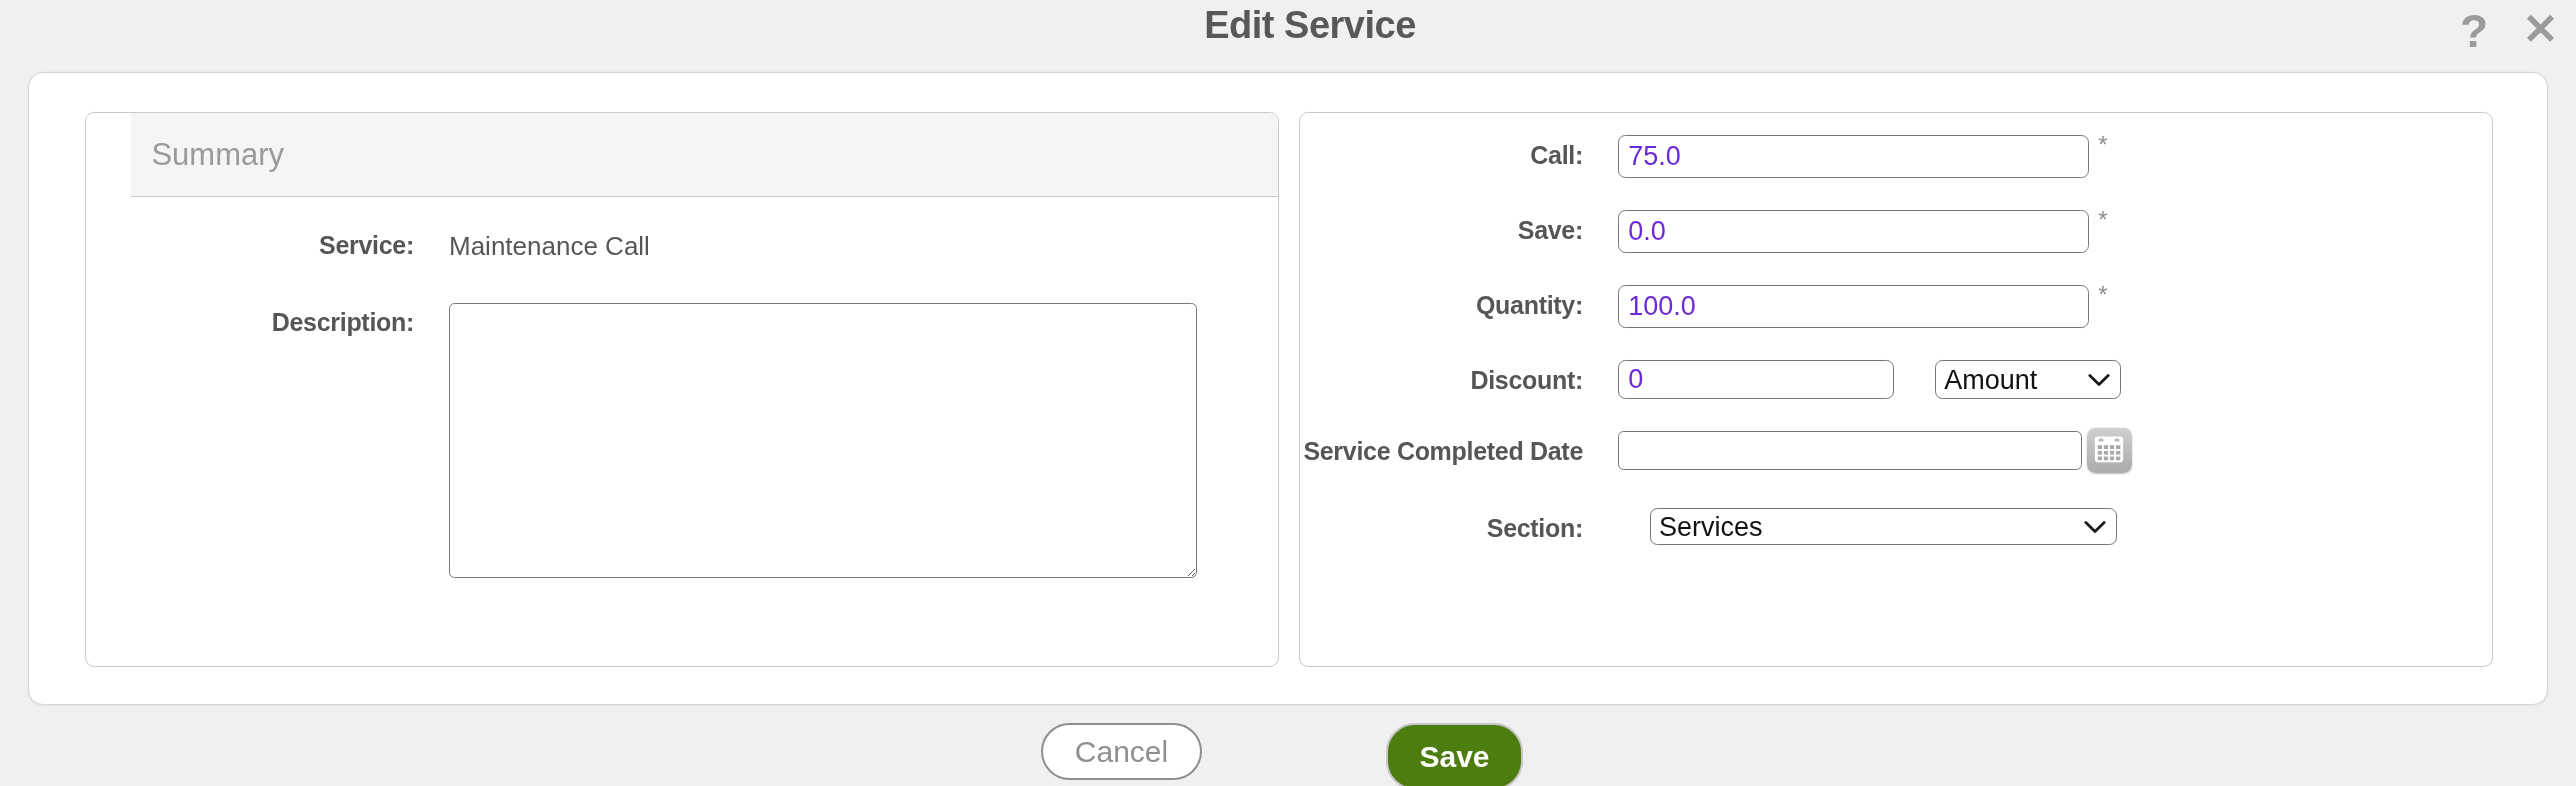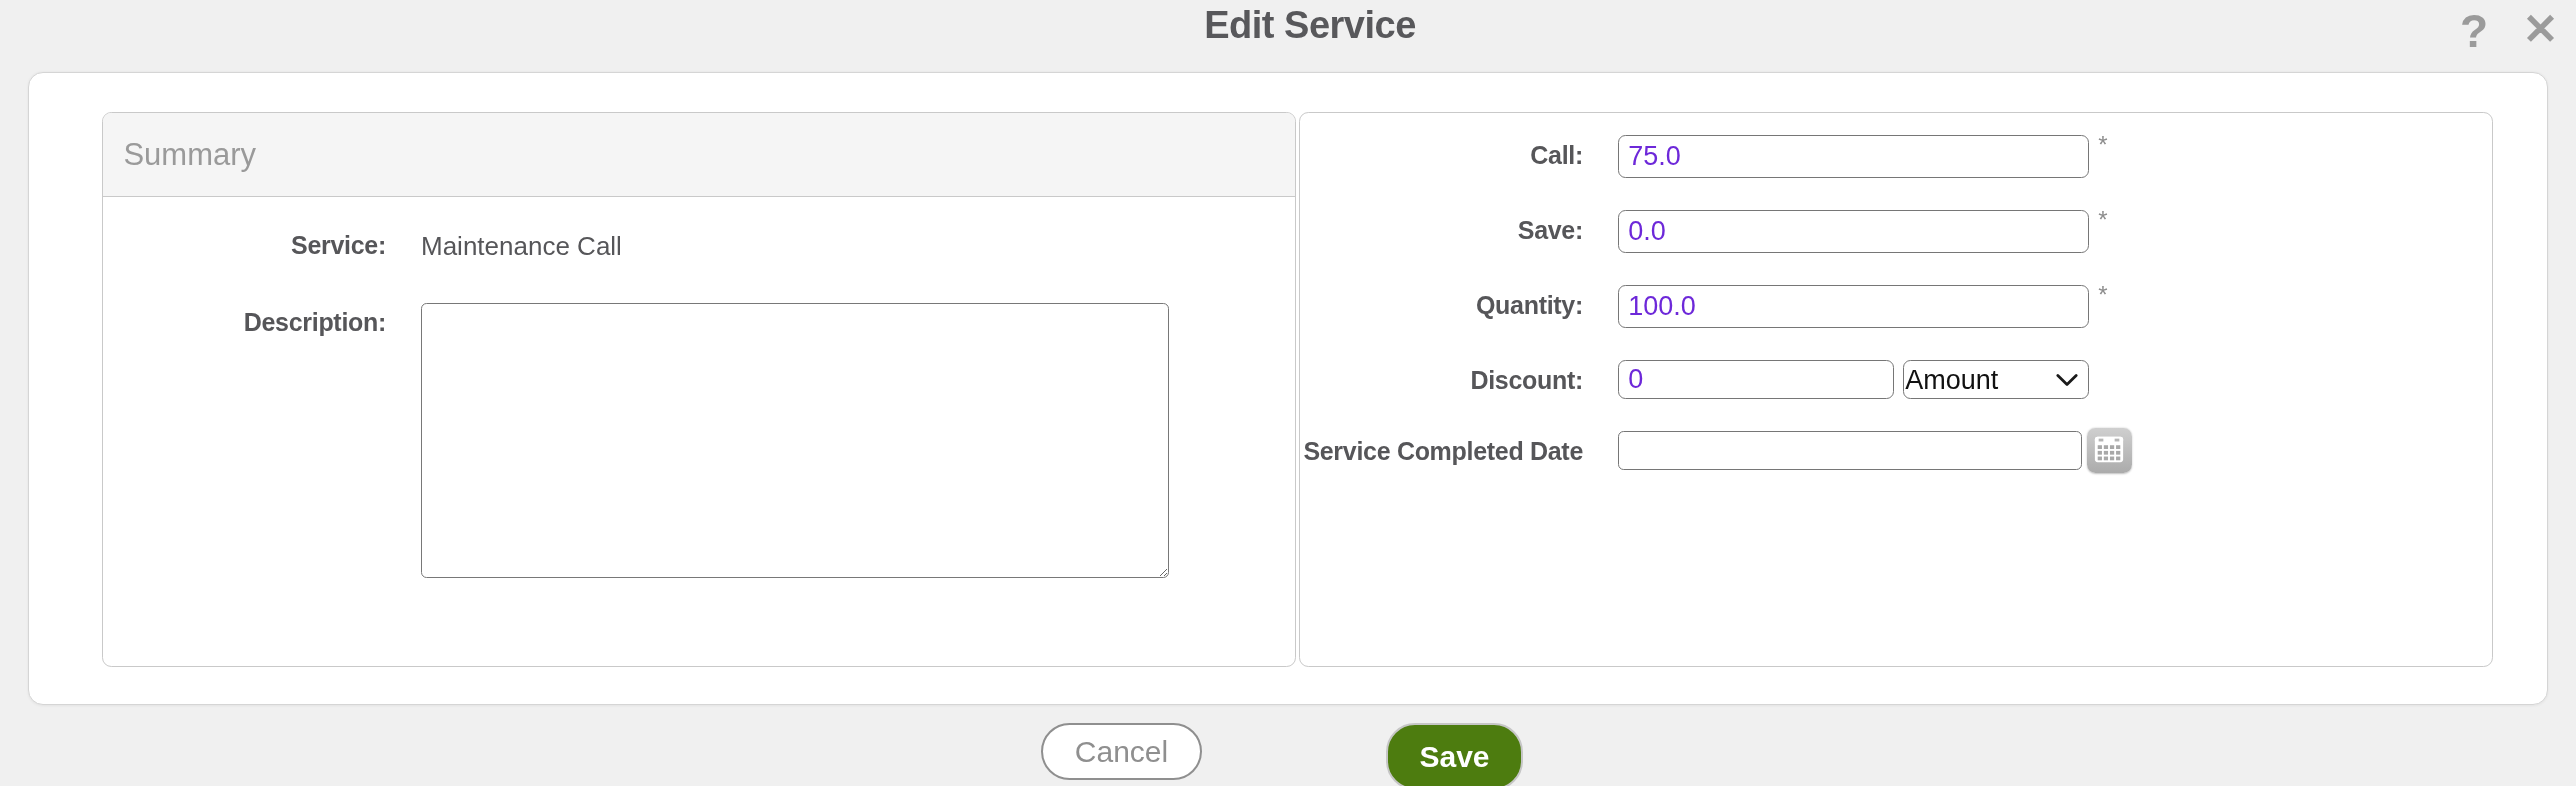--- a/index.html
+++ b/index.html
@@ -35,21 +35,21 @@
     position:absolute; left:28px; top:72px; width:2520px; height:633px;
     background:#ffffff; border:1.9px solid #d5d5d5; border-radius:15px;
     box-shadow:0 0.9px 2.8px rgba(0,0,0,0.06);
   }
 
   .panel {
     position:absolute; top:39px; width:1194px; height:555px;
     border:1.9px solid #c9c9c9; border-radius:9.3px; background:#ffffff;
     overflow:hidden;
   }
-  .panel.summary { left:73px; }
+  .panel.summary { left:56px;padding-left:45px; }
   .panel.details { left:1270px; }
   .panel-header {
     height:84px; background:#f5f5f5; border-bottom:1.9px solid #c9c9c9;
     font-size:31px; color:#9a9a9a; line-height:84px; padding-left:20.4px;
     font-weight:400;
   }
 
   
   .form-row { display:flex; align-items:flex-start; }
   .form-label {
@@ -81,21 +81,21 @@
   input.text-input.date { width:464px; height:39px; border-radius:5.6px; }
   .required-star {
     position:absolute; right:-18.6px; top:-3.7px; font-size:24px; color:#8d8d8d;
   }
 
   .select-wrap { position:relative; display:inline-block; }
   select.styled-select {
     -webkit-appearance:none; appearance:none;
     border:1.9px solid #767676; border-radius:7.4px; background:#fff;
     font-family:"Liberation Sans", sans-serif; font-size:27px; color:#111;
-    padding:0 41px 0 1px; outline:none; height:39px;
+    padding:0 41px 0 8px; outline:none; height:39px;margin-left:32px;
   }
   select.styled-select.discount-type { width:186px; }
   select.styled-select.section { width:467px; height:37px; }
   .chevron-down-icon {
     position:absolute; right:11px; top:50%; width:22px; height:13px;
     transform:translateY(-50%); pointer-events:none;
   }
   .chevron-down-icon svg { display:block; }
 
   .calendar-button {
@@ -221,20 +221,34 @@
                 <rect x="5" y="25" width="4.5" height="4"></rect>
                   <rect x="11.5" y="25" width="4.5" height="4"></rect>
                   <rect x="18" y="25" width="4.5" height="4"></rect>
                   <rect x="24.5" y="25" width="4.5" height="4"></rect>
               </g>
             </svg>
           </span>
         </button>
       </div>
 
+      <div class="form-row">
+        <div class="form-label">Section:</div>
+        <div class="gap"></div>
+        <span class="select-wrap">
+          <select class="styled-select section">
+            <option>Services</option>
+          </select>
+          <span class="chevron-down-icon">
+            <svg width="22" height="13" viewBox="0 0 24 14">
+                <polyline points="2,2 12,12 22,2" fill="none" stroke="#1a1a1a" stroke-width="3" stroke-linecap="round" stroke-linejoin="round"></polyline>
+              </svg>
+          </span>
+        </span>
+      </div>
 
     </div>
   </div>
 </div>
 
 <button class="cancel-button">Cancel</button>
 <button class="save-button">Save</button>
 
 
 </body></html>

